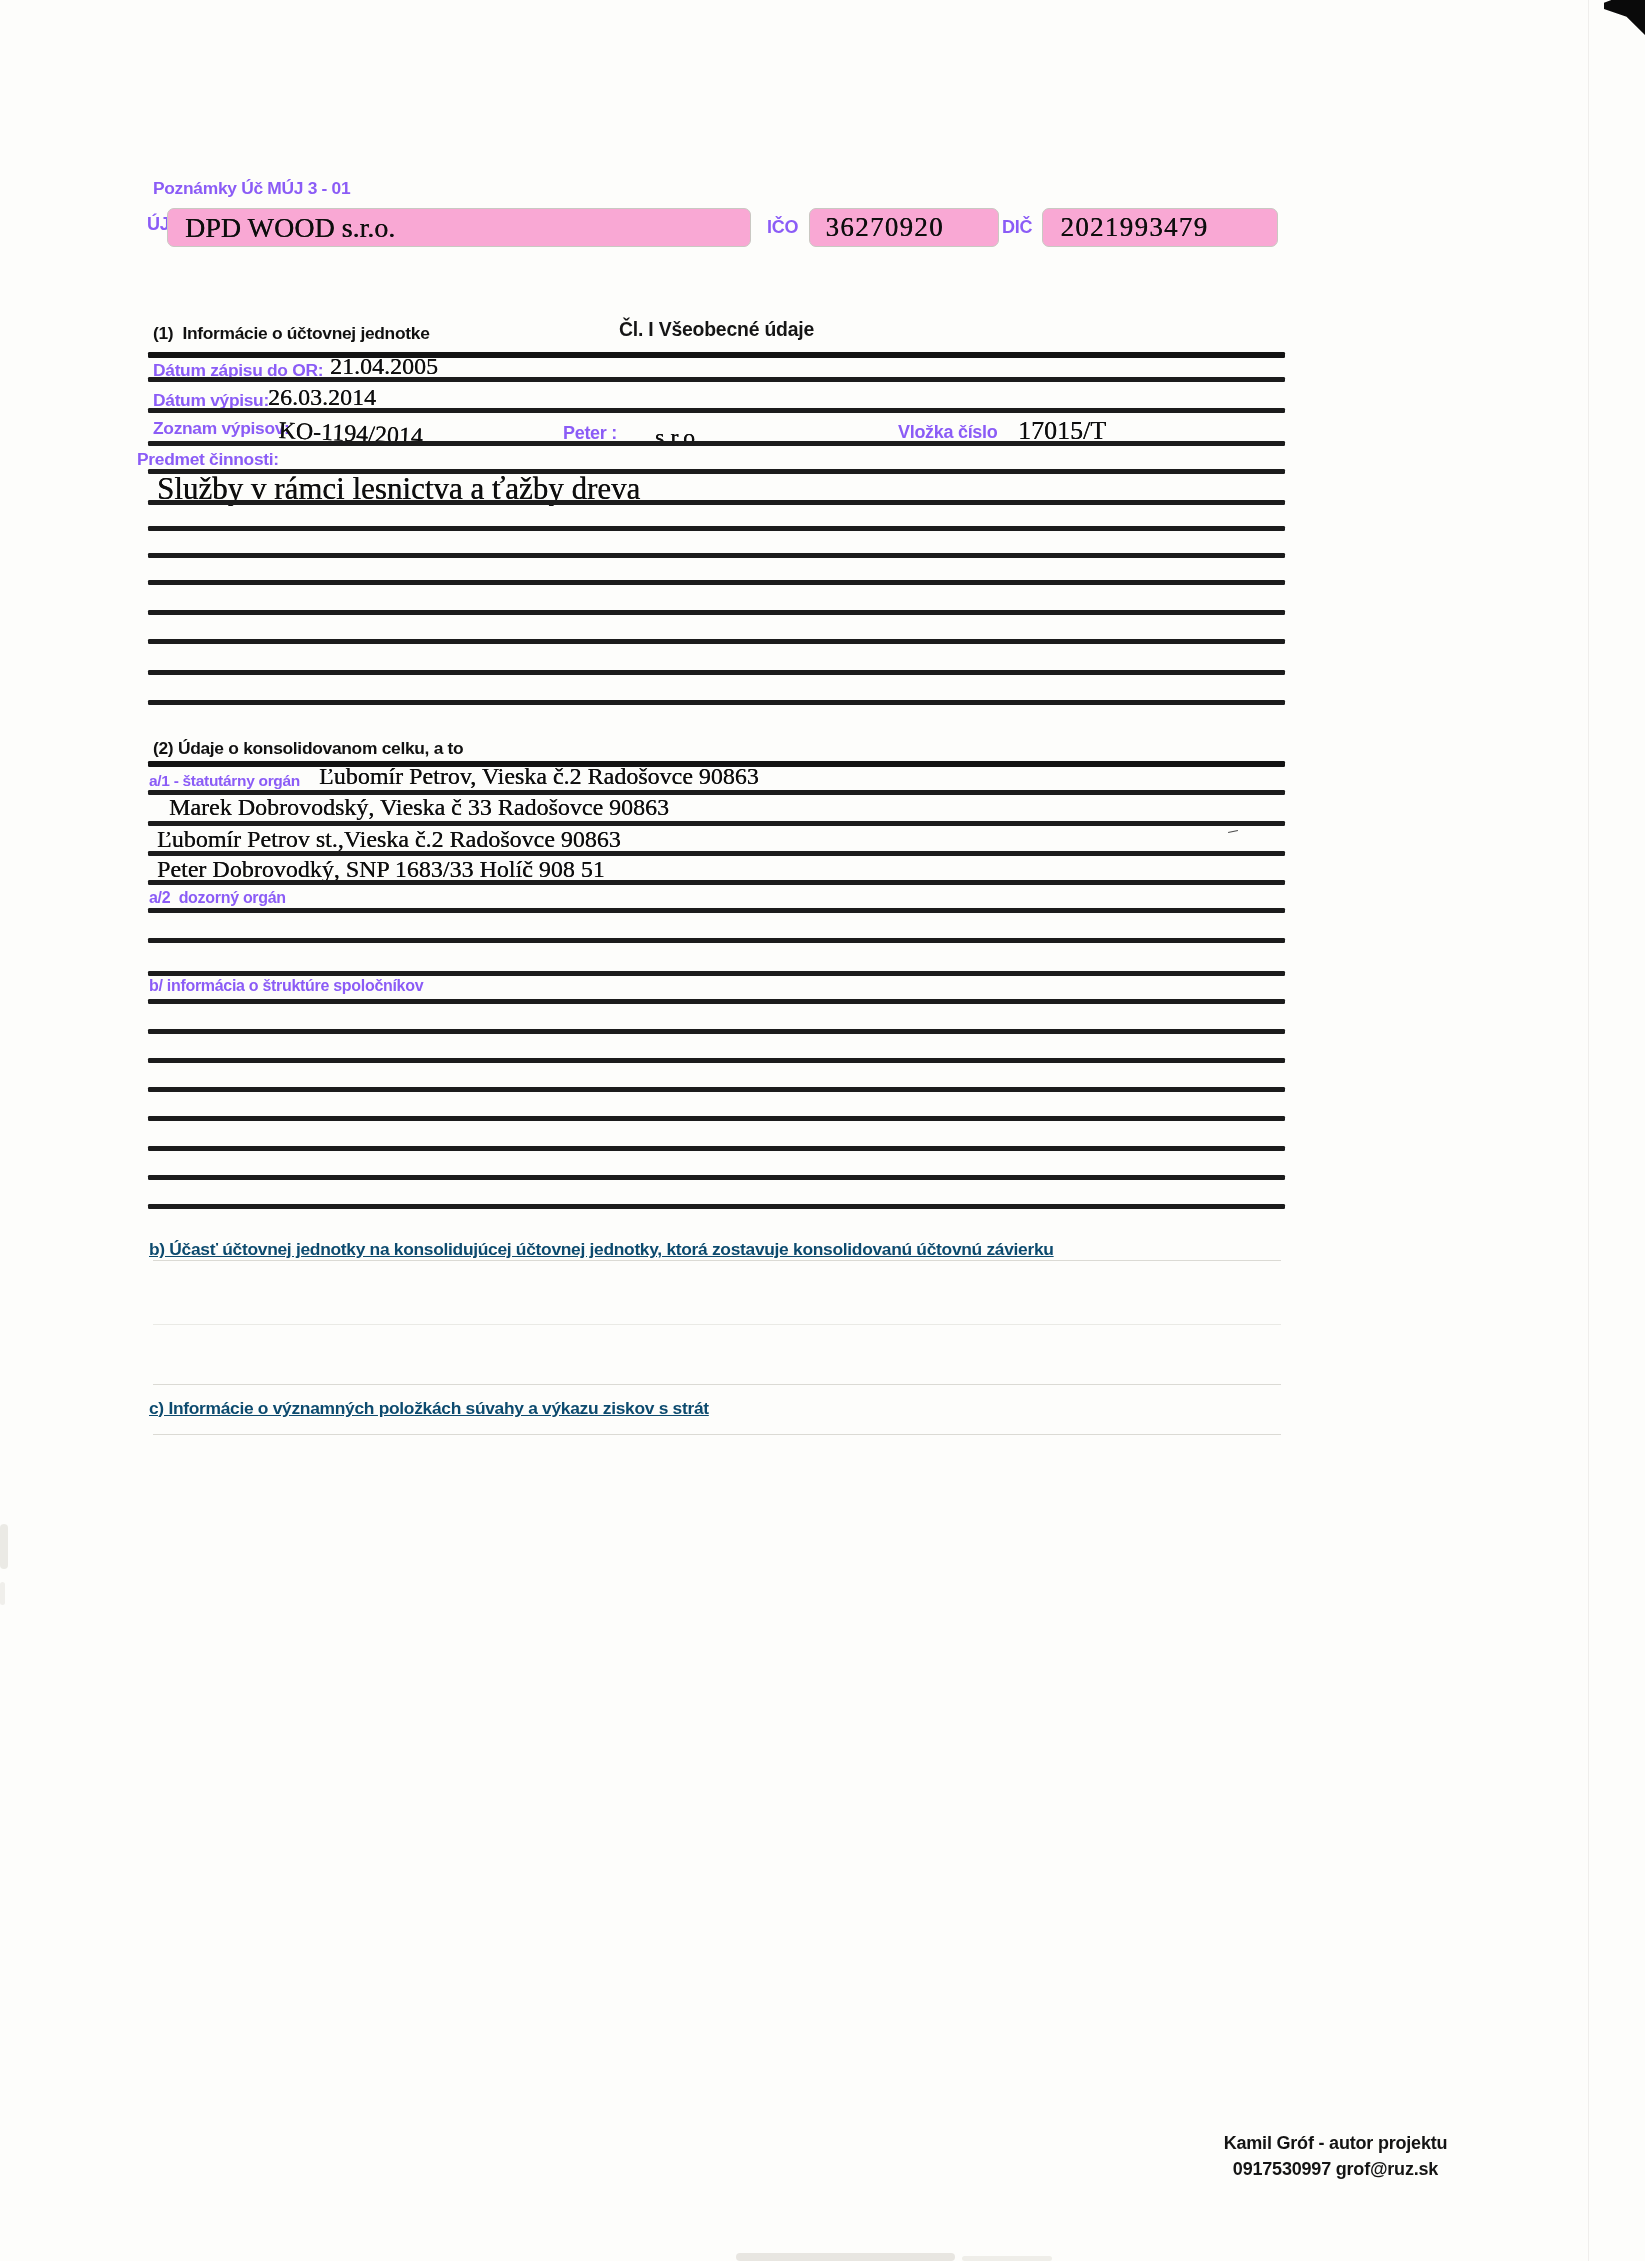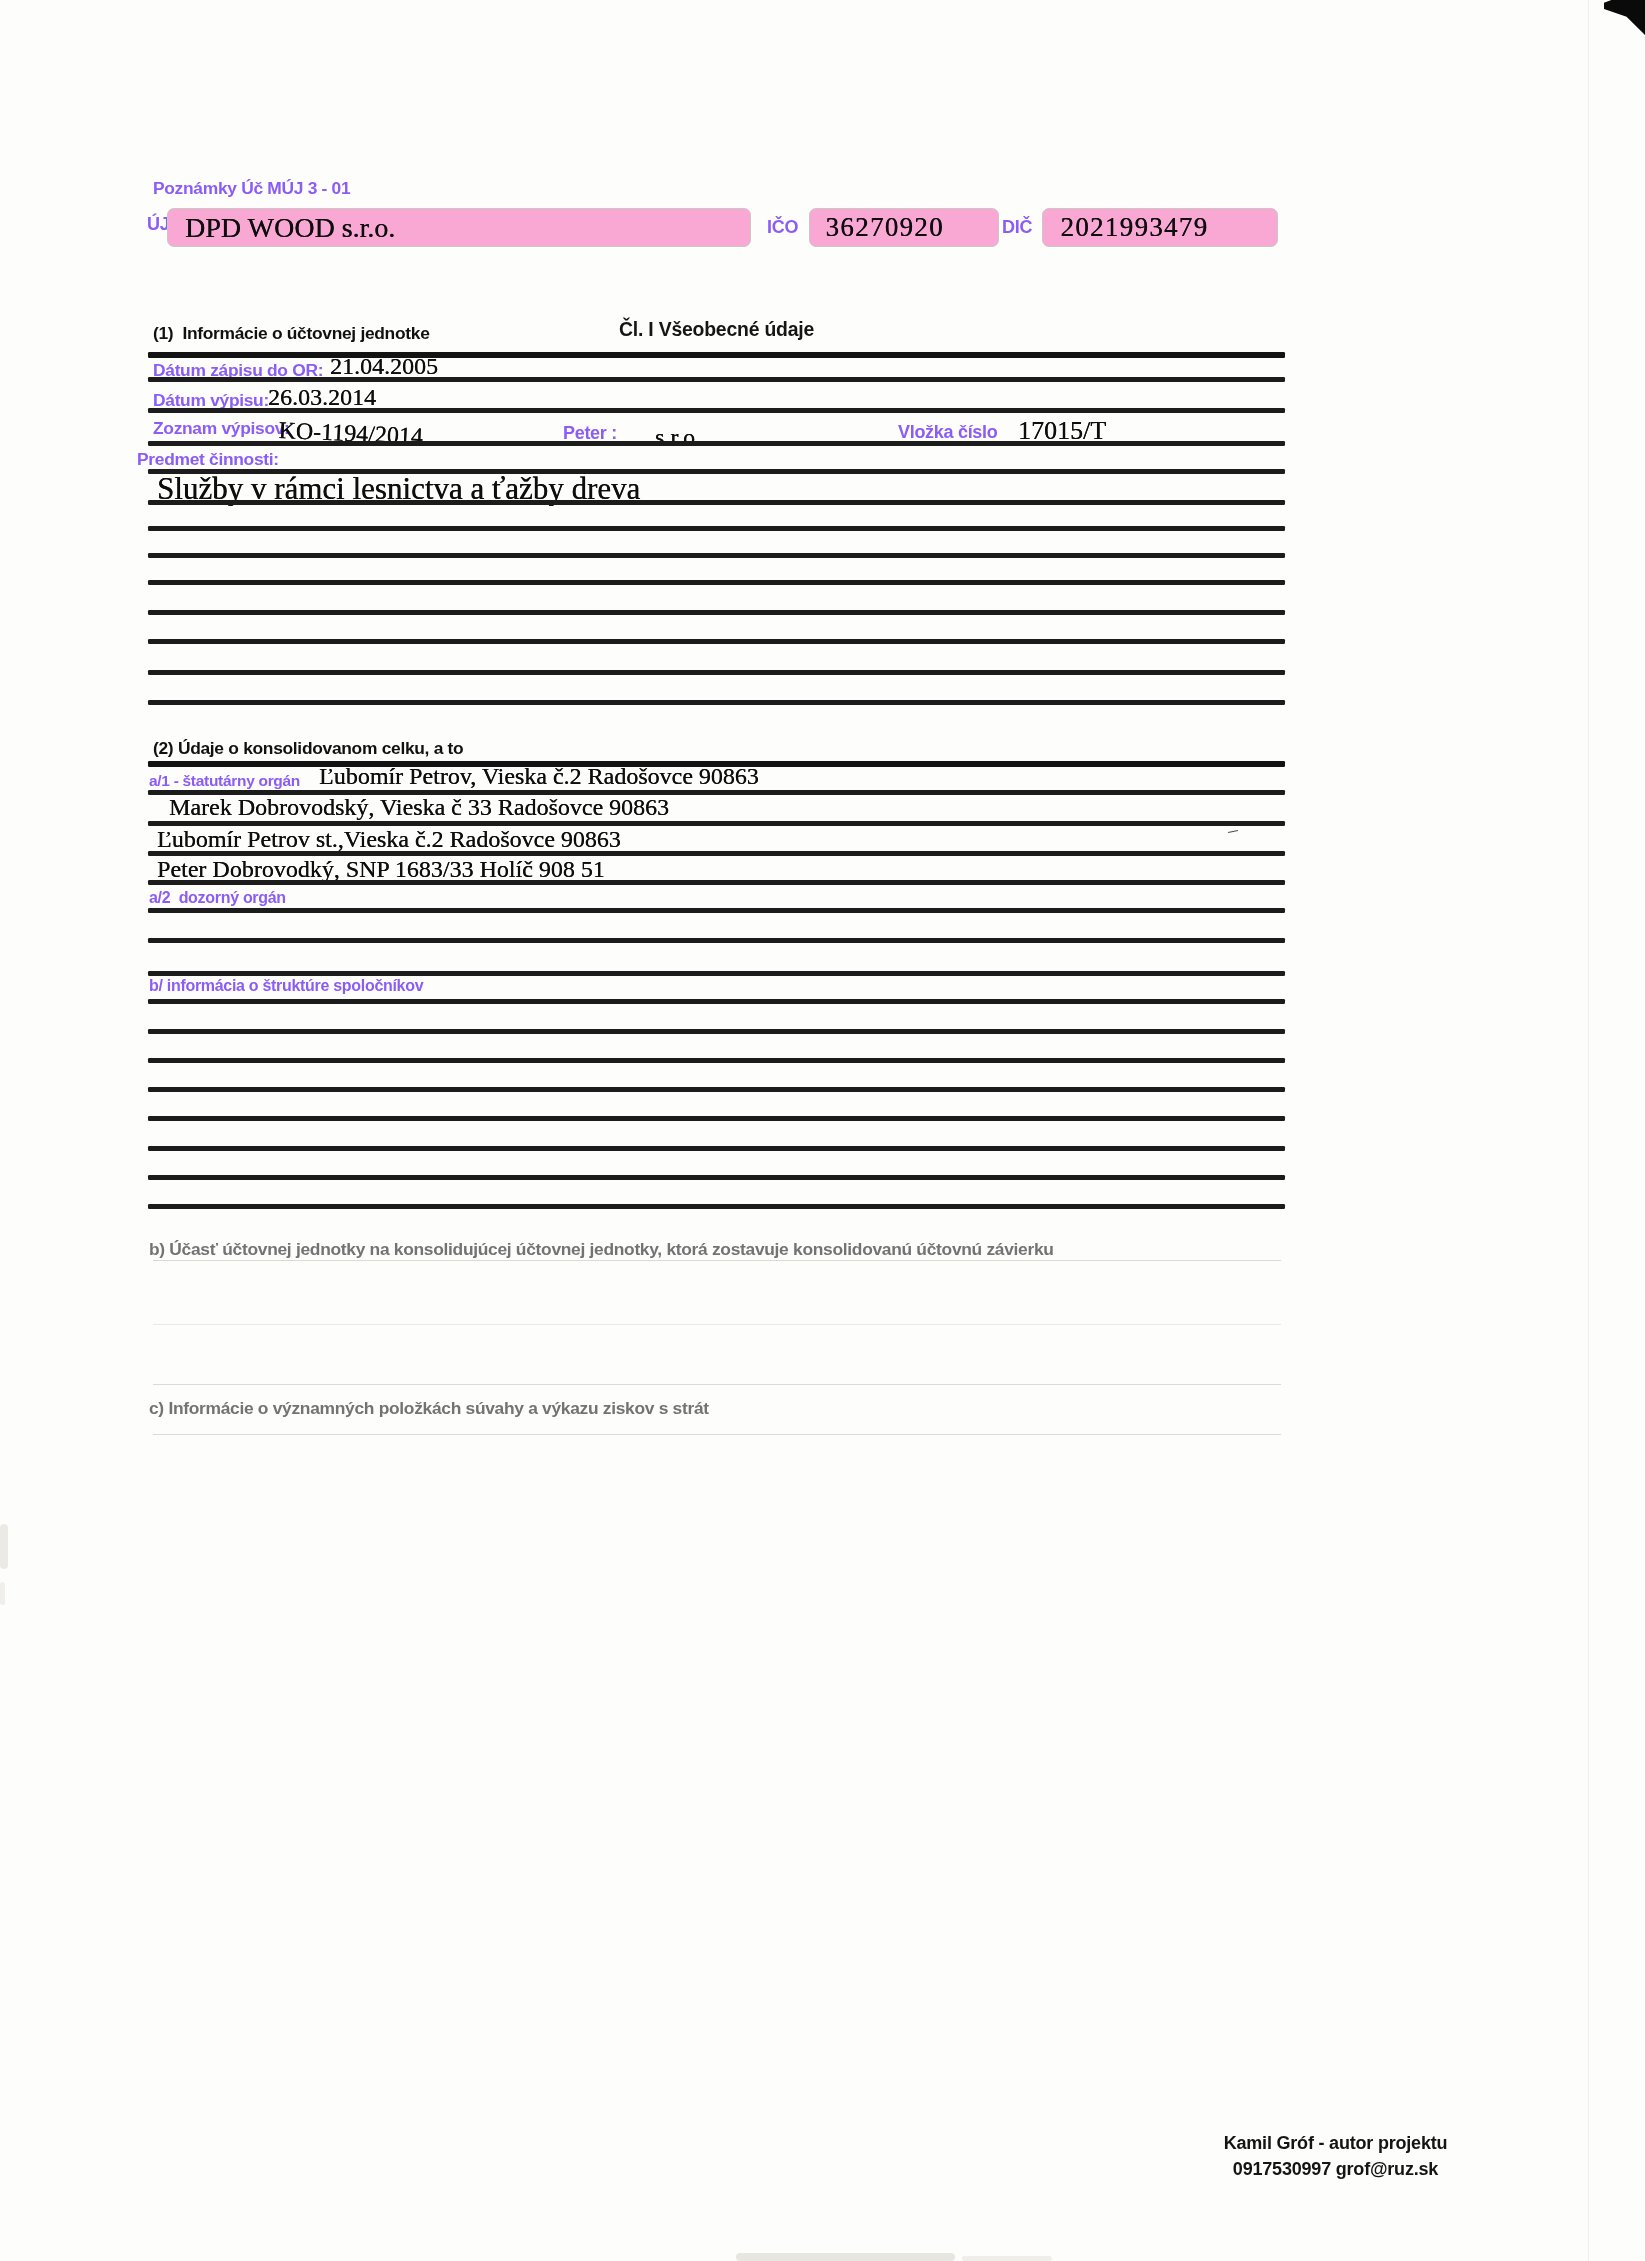--- a/index.html
+++ b/index.html
@@ -10,21 +10,21 @@
   .rule.thick{height:5.8px;background:#131313;}
   .faint{position:absolute;left:153px;width:1128px;height:1.3px;background:#dbdad4;}
   
   .lbl{position:absolute;font-weight:700;font-size:17.4px;letter-spacing:-0.3px;white-space:pre;color:#8b5cf6;}
   .lbl.sm{font-size:15.5px;}
   .hdg{position:absolute;font-weight:700;font-size:17.4px;letter-spacing:-0.3px;white-space:pre;color:#111;}
   .val{position:absolute;font-family:"Liberation Serif",serif;font-size:24px;line-height:1.05;
        color:#0e0e0e;white-space:pre;text-shadow:0.3px 0 0 #0e0e0e;}
   .title{position:absolute;left:148px;width:1137px;top:270px;text-align:center;
          font-weight:700;font-size:19.4px;letter-spacing:-0.2px;margin-top:48px;}
-  .note{position:absolute;font-weight:700;font-size:17.4px;letter-spacing:-0.3px;color:#737373;}
+  .note{position:absolute;font-weight:700;font-size:17.4px;letter-spacing:-0.3px;color:#0c4a6e;text-decoration:underline;}
   .box{position:absolute;border:0.6px solid #c9c8c2;background:#f9a8d4;border-radius:7px;
        display:flex;align-items:center;}
   .box .bval{font-family:"Liberation Serif",serif;color:#0e0e0e;text-shadow:0.3px 0 0 #0e0e0e;white-space:pre;}
   .footer{position:absolute;left:1213px;width:245px;top:2130px;text-align:center;
           font-weight:700;font-size:18px;line-height:26px;letter-spacing:-0.2px;color:#141414;}
   
   .corner{position:absolute;left:1604px;top:0;width:41px;height:35px;background:#0a0a0a;
           clip-path:polygon(18% 0,100% 0,100% 100%,55% 48%,0 26%,0 8%);}
   .vline{position:absolute;left:1588px;top:0;width:1.3px;height:2261px;background:#efeeec;}
   .smudge{position:absolute;background:#ebeae5;border-radius:5.2px;}

